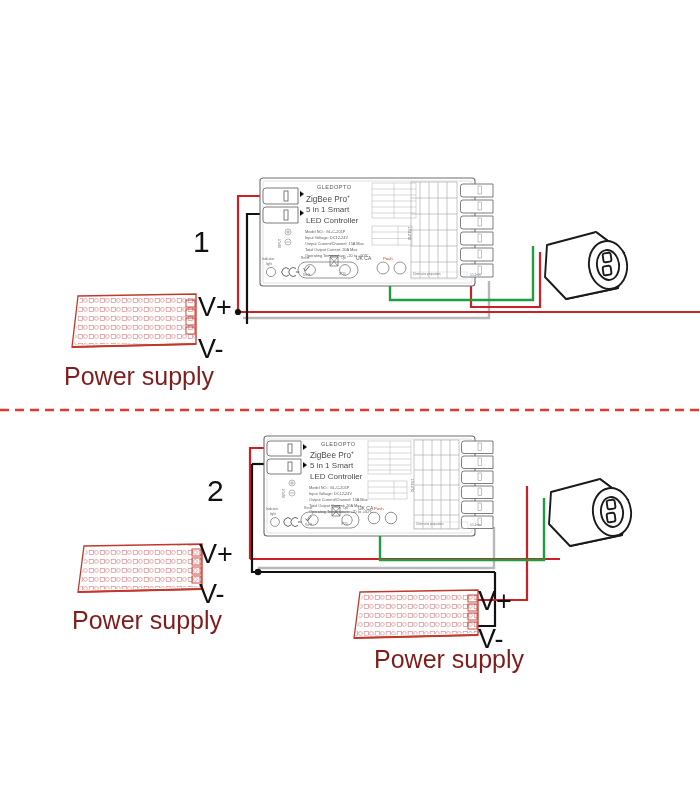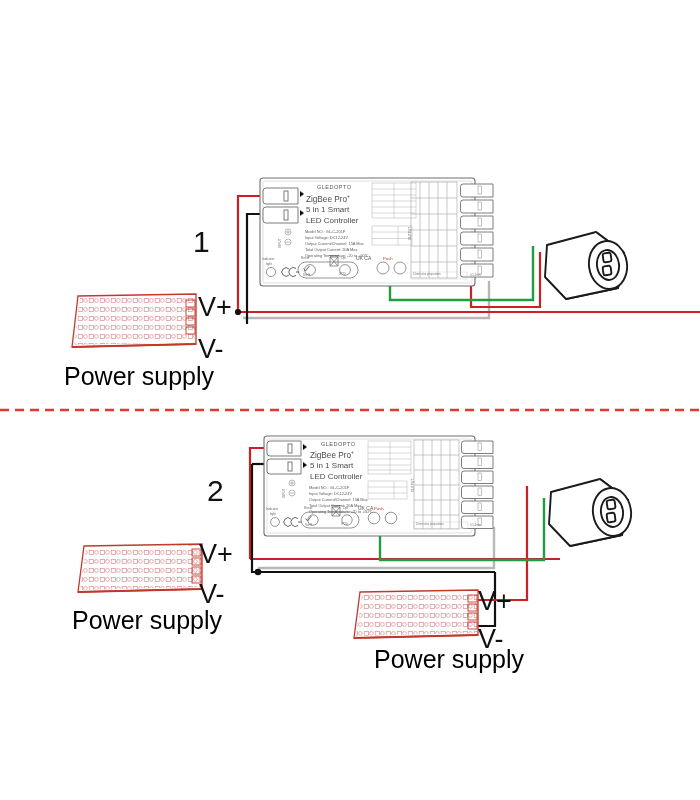--- a/index.html
+++ b/index.html
@@ -3,21 +3,21 @@
 <meta charset="utf-8">
 <style>
   html,body{margin:0;padding:0;background:#ffffff;}
   body{width:700px;height:800px;position:relative;overflow:hidden;
        font-family:"Liberation Sans",sans-serif;color:#111;}
   .stage{position:absolute;inset:0;}
   svg{position:absolute;left:0;top:0;width:700px;height:800px;overflow:visible;}
   .lbl{position:absolute;}
   .num{font-size:30px;font-weight:400;color:#111;font-family:"Liberation Sans",sans-serif;}
   .vlab{font-size:27px;color:#111;font-family:"Liberation Sans",sans-serif;line-height:1;}
-  .psup{font-size:25px;color:#000000;font-family:"Liberation Sans",sans-serif;line-height:1;}
+  .psup{font-size:25px;color:#7f1d1d;font-family:"Liberation Sans",sans-serif;line-height:1;}
   .ctrl-txt{position:absolute;color:#3a3a3a;font-family:"Liberation Sans",sans-serif;}
   .brand{font-size:5.6px;letter-spacing:.45px;color:#5a5a5a;}
   .zig{font-size:8.2px;color:#4a4a4a;}
   .zig sup{font-size:5px;}
   .mline{font-size:8px;color:#4a4a4a;}
   .spec{font-size:3.9px;color:#5c5c5c;white-space:nowrap;}
   .tiny{font-size:3.2px;color:#6a6a6a;white-space:nowrap;}
   .tiny2{font-size:2.7px;color:#777;white-space:nowrap;}
   .push{font-size:4.2px;color:#c0392b;}
   .vert{transform:rotate(-90deg);transform-origin:0 0;}

